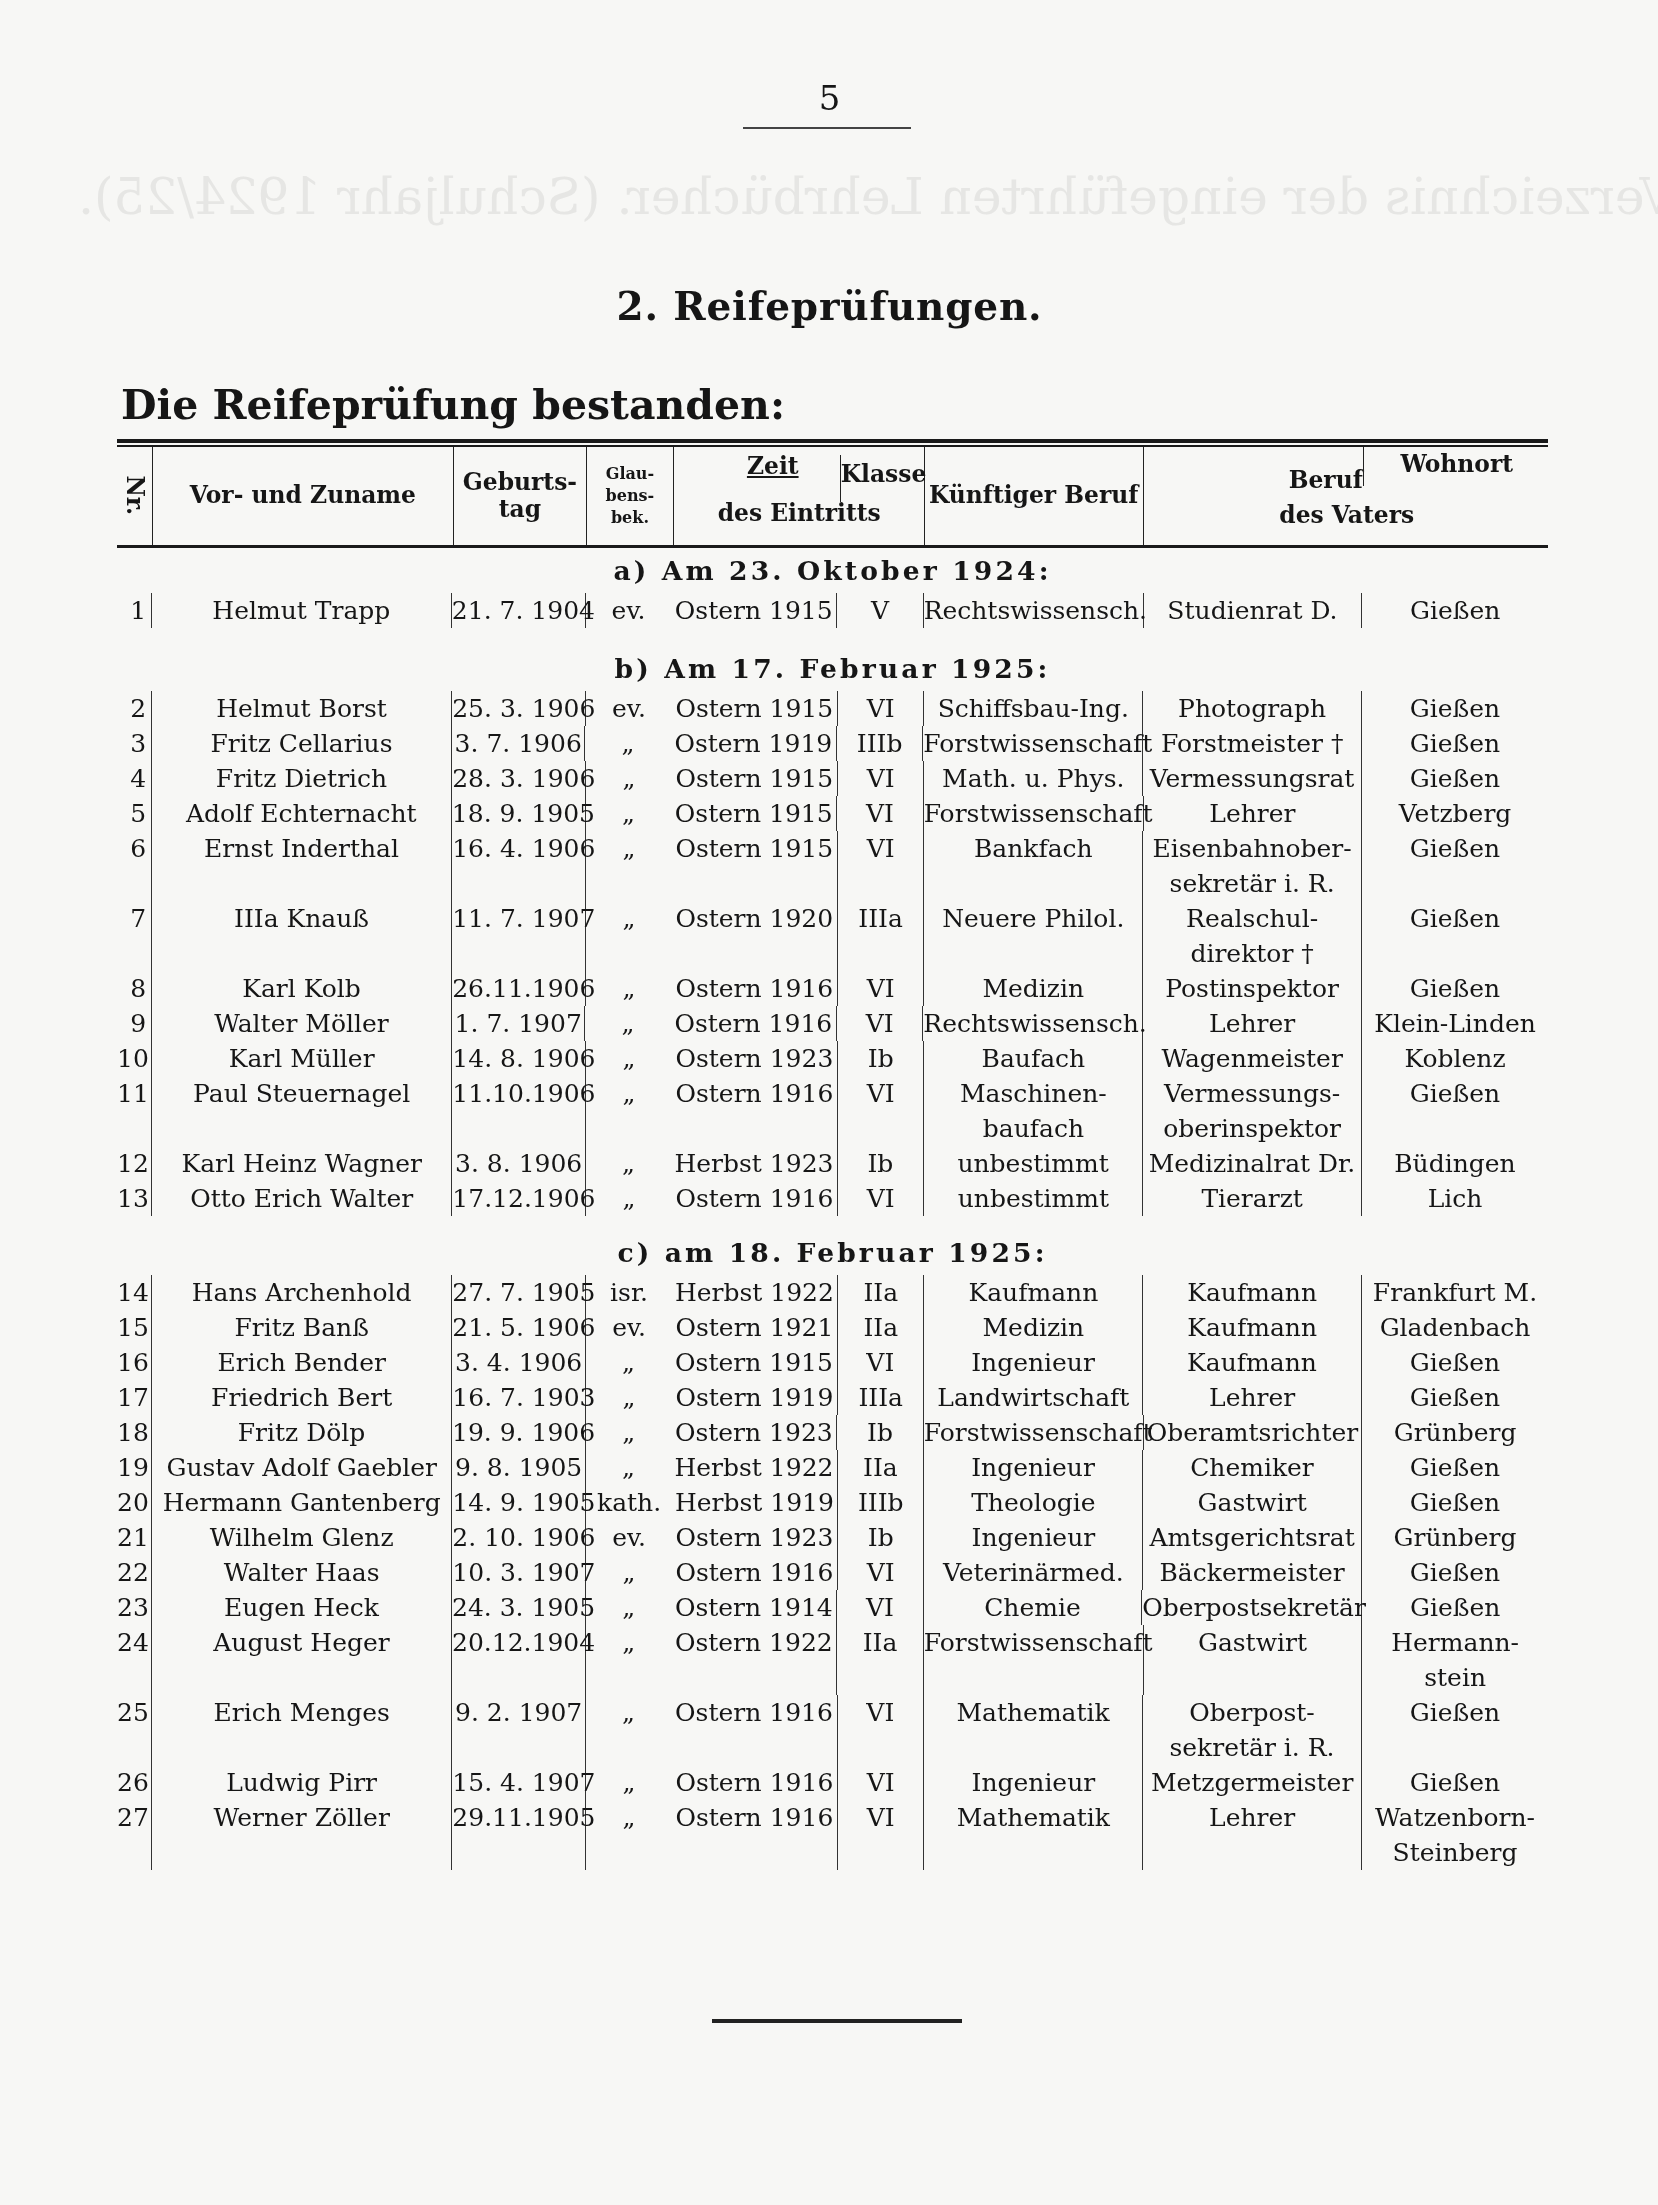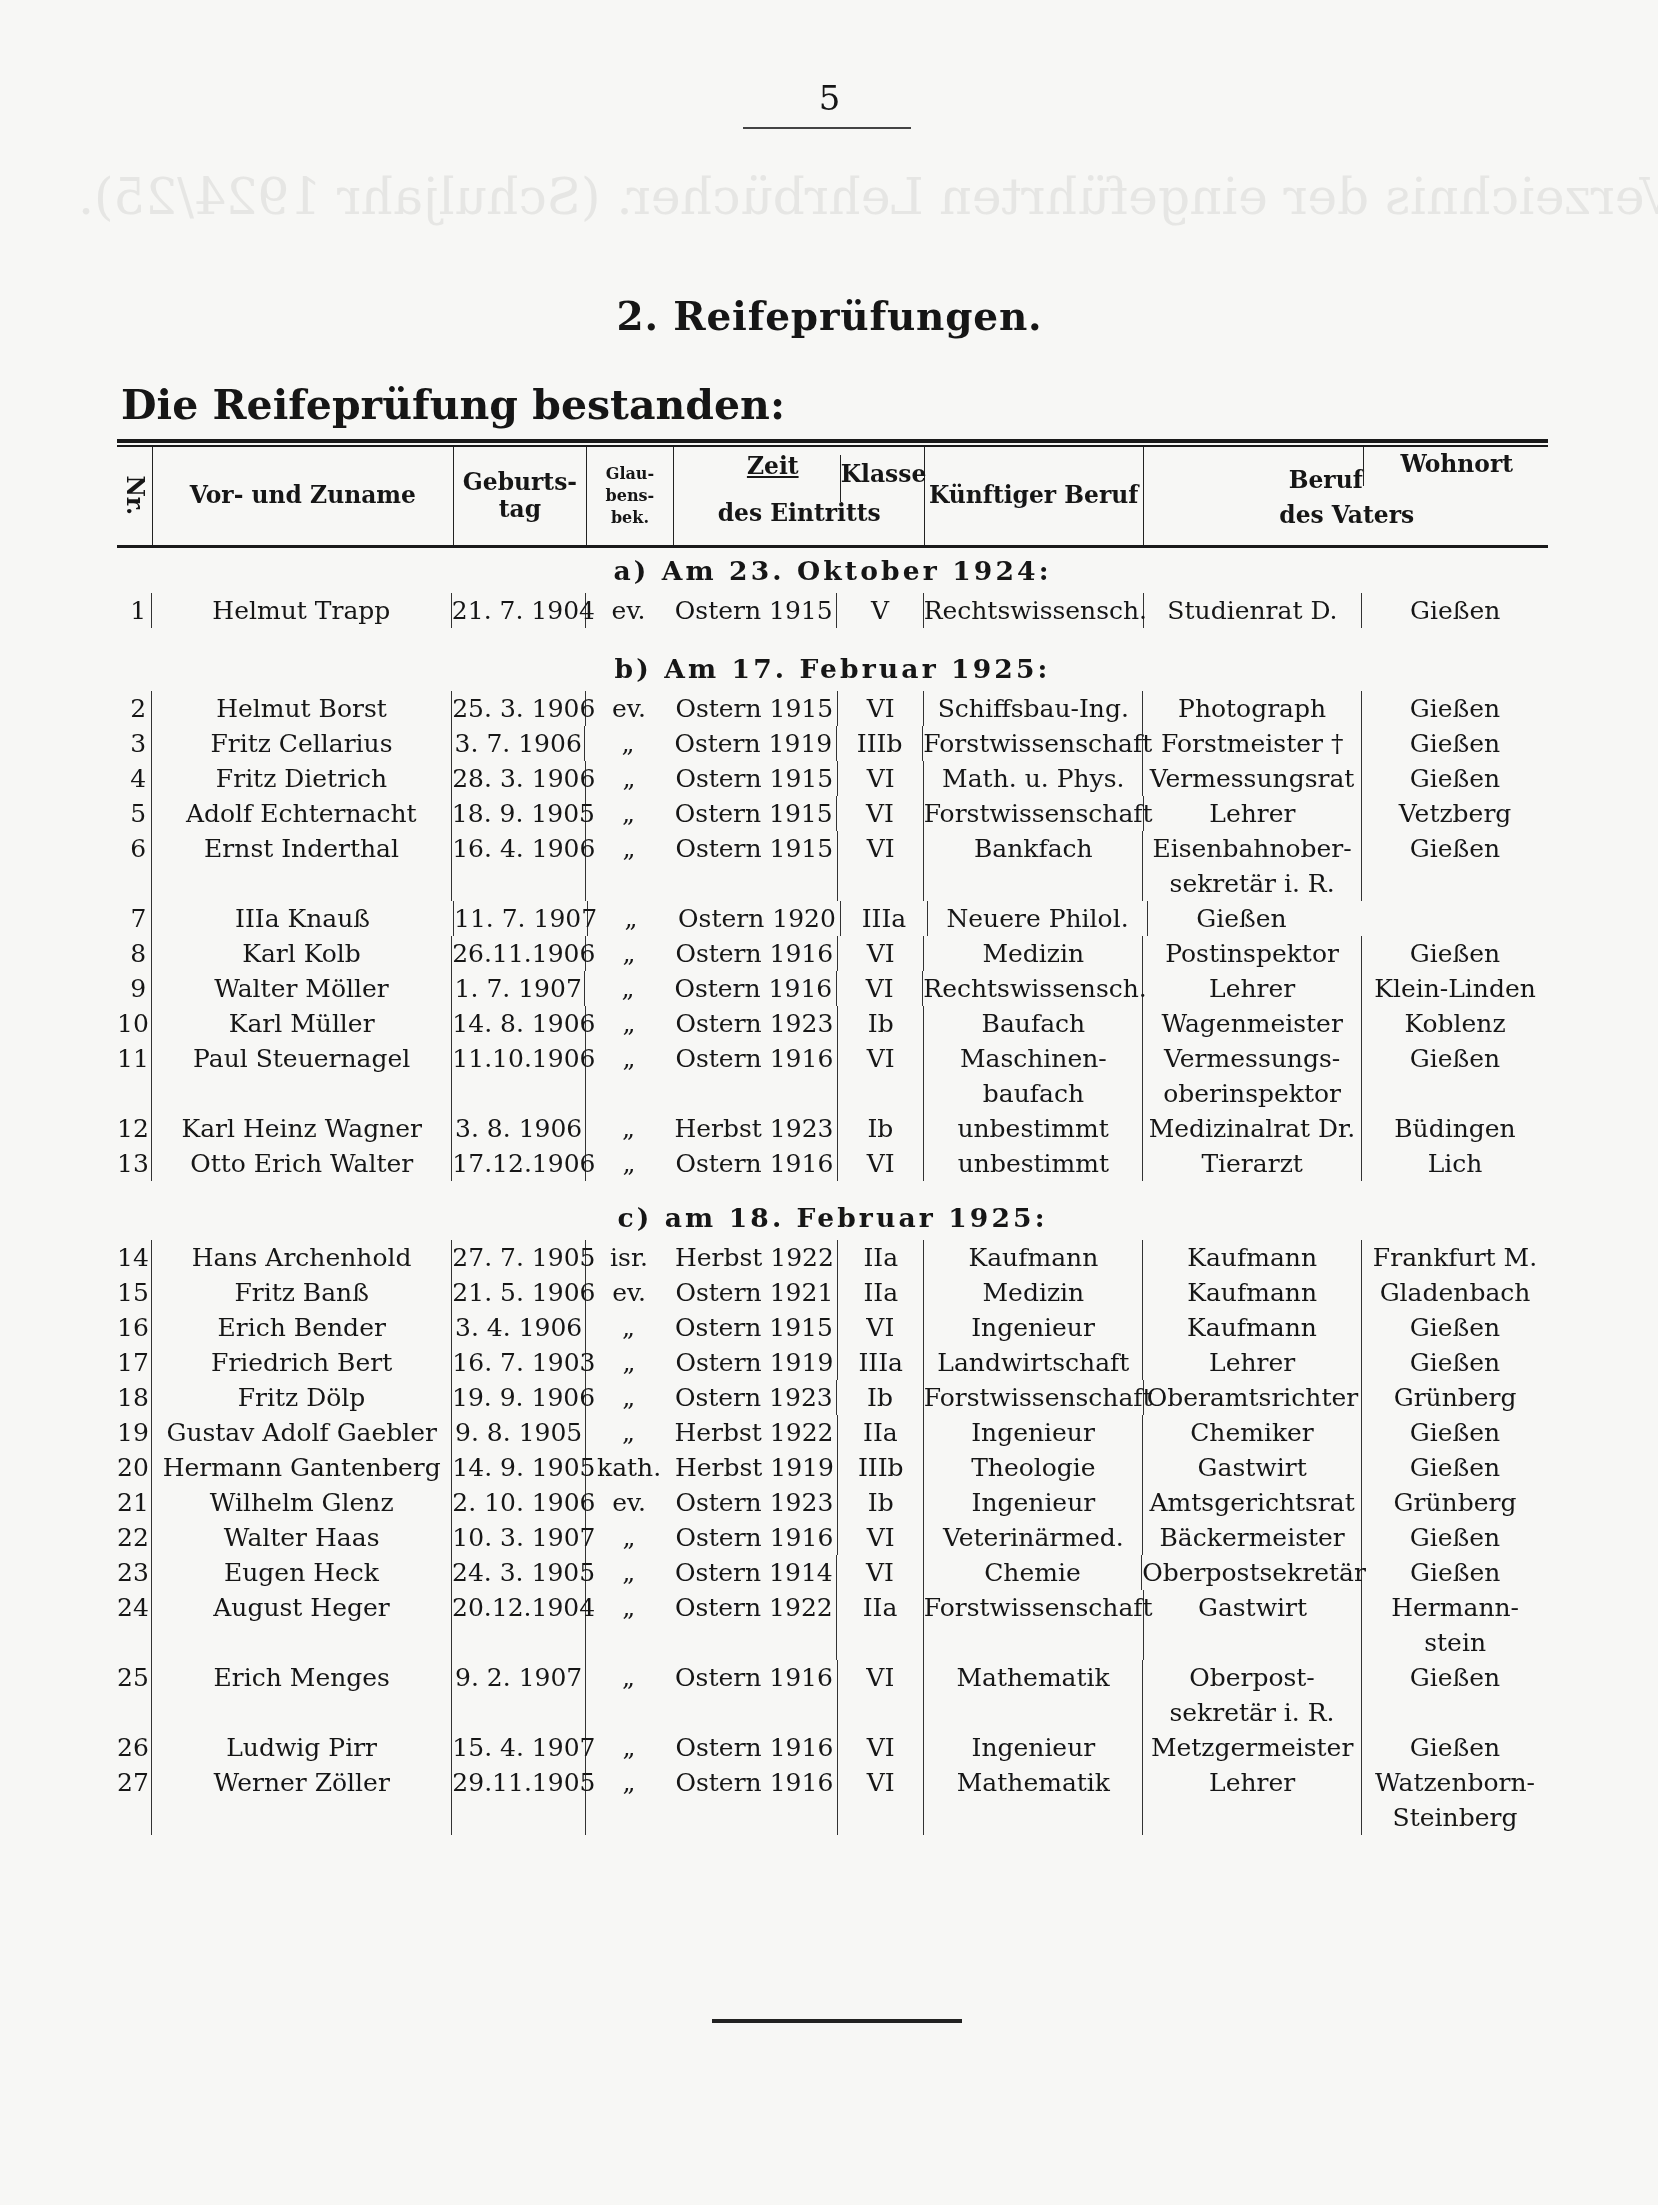--- a/index.html
+++ b/index.html
@@ -6,21 +6,21 @@
   body {
     width:1659px; height:2205px; background:#f7f7f5; position:relative; overflow:hidden;
     font-family:"DejaVu Serif", serif; color:#161616;
   }
   .ghost {
     position:absolute; color:#e6e6e4; font-family:"DejaVu Serif", serif; white-space:nowrap;
     transform:scaleX(-1); pointer-events:none;
   }
   #page-number { position:absolute; top:78px; left:0; width:1659px; text-align:center; font-size:34px; }
   #page-rule { position:absolute; top:127px; left:743px; width:168px; height:2.3px; background:#444; }
-  #section-title { position:absolute; top:293px; left:0; width:1659px; text-align:center; font-size:39px; font-weight:bold; letter-spacing:0.8px; }
+  #section-title { position:absolute; top:283px; left:0; width:1659px; text-align:center; font-size:39px; font-weight:bold; letter-spacing:0.8px; }
   #sub-title { position:absolute; top:381px; left:121px; font-size:41px; font-weight:bold; }
   #table-wrap { position:absolute; top:439px; left:117px; width:1431px; }
   .rule-thick { height:3.9px; background:#1a1a1a; }
   .rule-thin { height:1.6px; background:#1a1a1a; margin-top:2.3px; }
   .hdr { display:flex; height:98px; border-bottom:3.9px solid #1a1a1a; }
   .hdr > div { border-right:1.6px solid #222; display:flex; flex-direction:column; justify-content:center; align-items:center; text-align:center; font-size:23.4px; line-height:26.6px; font-weight:bold; }
   .hdr > div:last-child { border-right:none; }
   .c-nr { width:35px; }
   .c-name { width:301px; }
   .c-geb { width:133px; }
@@ -191,20 +191,24 @@
       <div class="row">
         <div class="c-nr">7</div>
         <div class="c-name">IIIa Knauß</div>
         <div class="c-geb">11. 7. 1907</div>
         <div class="c-glau noborder">„</div>
         <div class="c-zeit">Ostern 1920</div>
         <div class="c-kl">IIIa</div>
         <div class="c-beruf">
           <div>Neuere Philol.</div>
         </div>
+        <div class="c-vater">
+          <div>Realschul-</div>
+          <div>direktor †</div>
+        </div>
         <div class="c-ort">
           <div>Gießen</div>
         </div>
       </div>
       <div class="row">
         <div class="c-nr">8</div>
         <div class="c-name">Karl Kolb</div>
         <div class="c-geb">26.11.1906</div>
         <div class="c-glau noborder">„</div>
         <div class="c-zeit">Ostern 1916</div>

